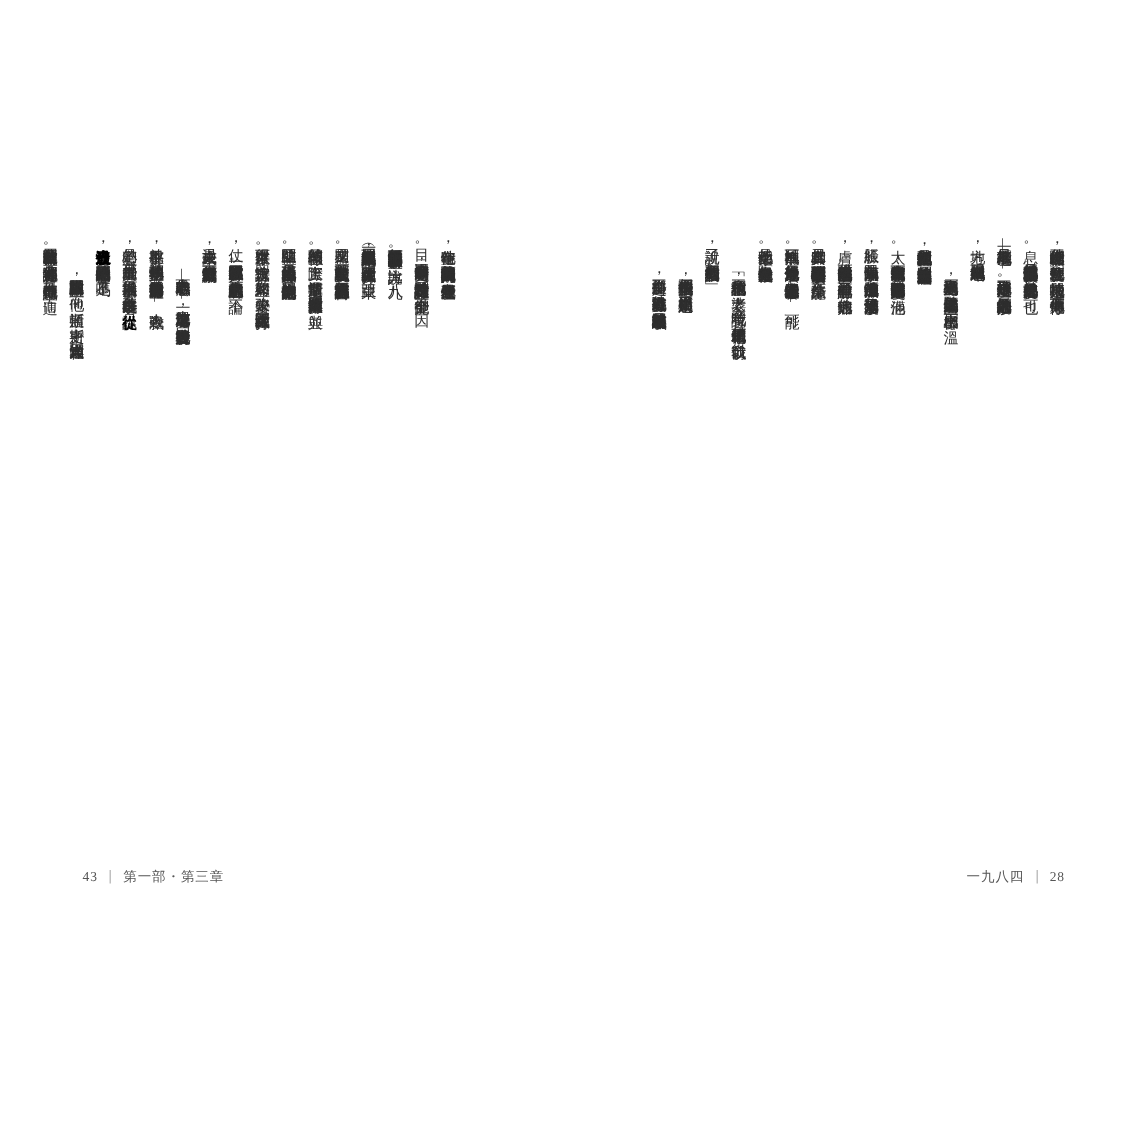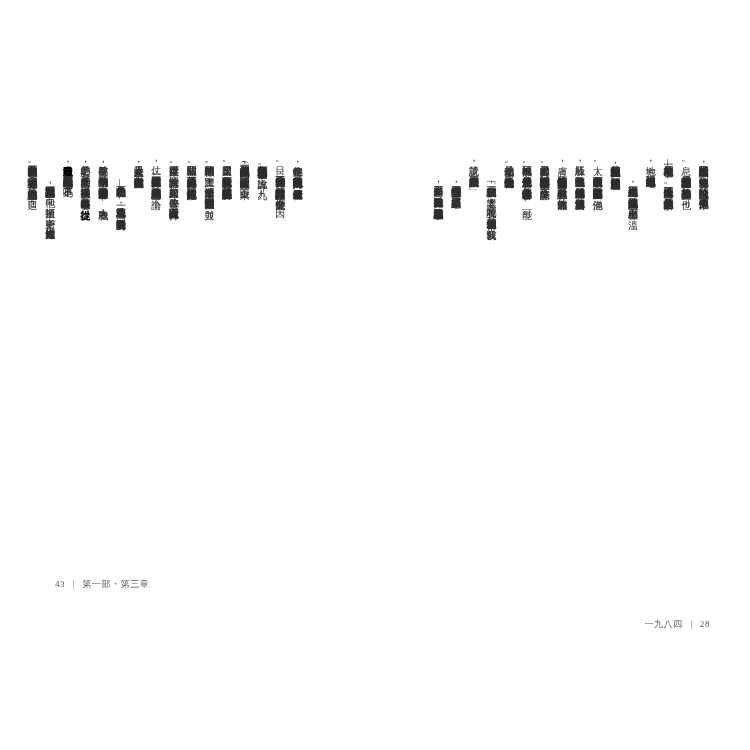--- a/index.html
+++ b/index.html
@@ -21,21 +21,21 @@
     font-size:10px;letter-spacing:0.1px;
     color:#2e2e2e;white-space:nowrap;
   }
   .col .em{font-weight:bold;color:#000;}
   .footer{
     position:absolute;top:577px;height:14px;
     font-size:9px;color:#555;letter-spacing:0.6px;
     display:flex;align-items:center;
   }
   .footer-left{left:55px;}
-  .footer-right{right:40px;margin-top:40px;}
+  .footer-right{right:40px;}
   .sep{
     display:inline-block;width:1px;height:9px;
     background:#c0c0c0;margin:0 8px;
   }
   .footer .num{font-family:"Liberation Serif","DejaVu Serif",serif;color:#555;}
 </style>
 </head>
 <body>
 
 <div class="viewport">

